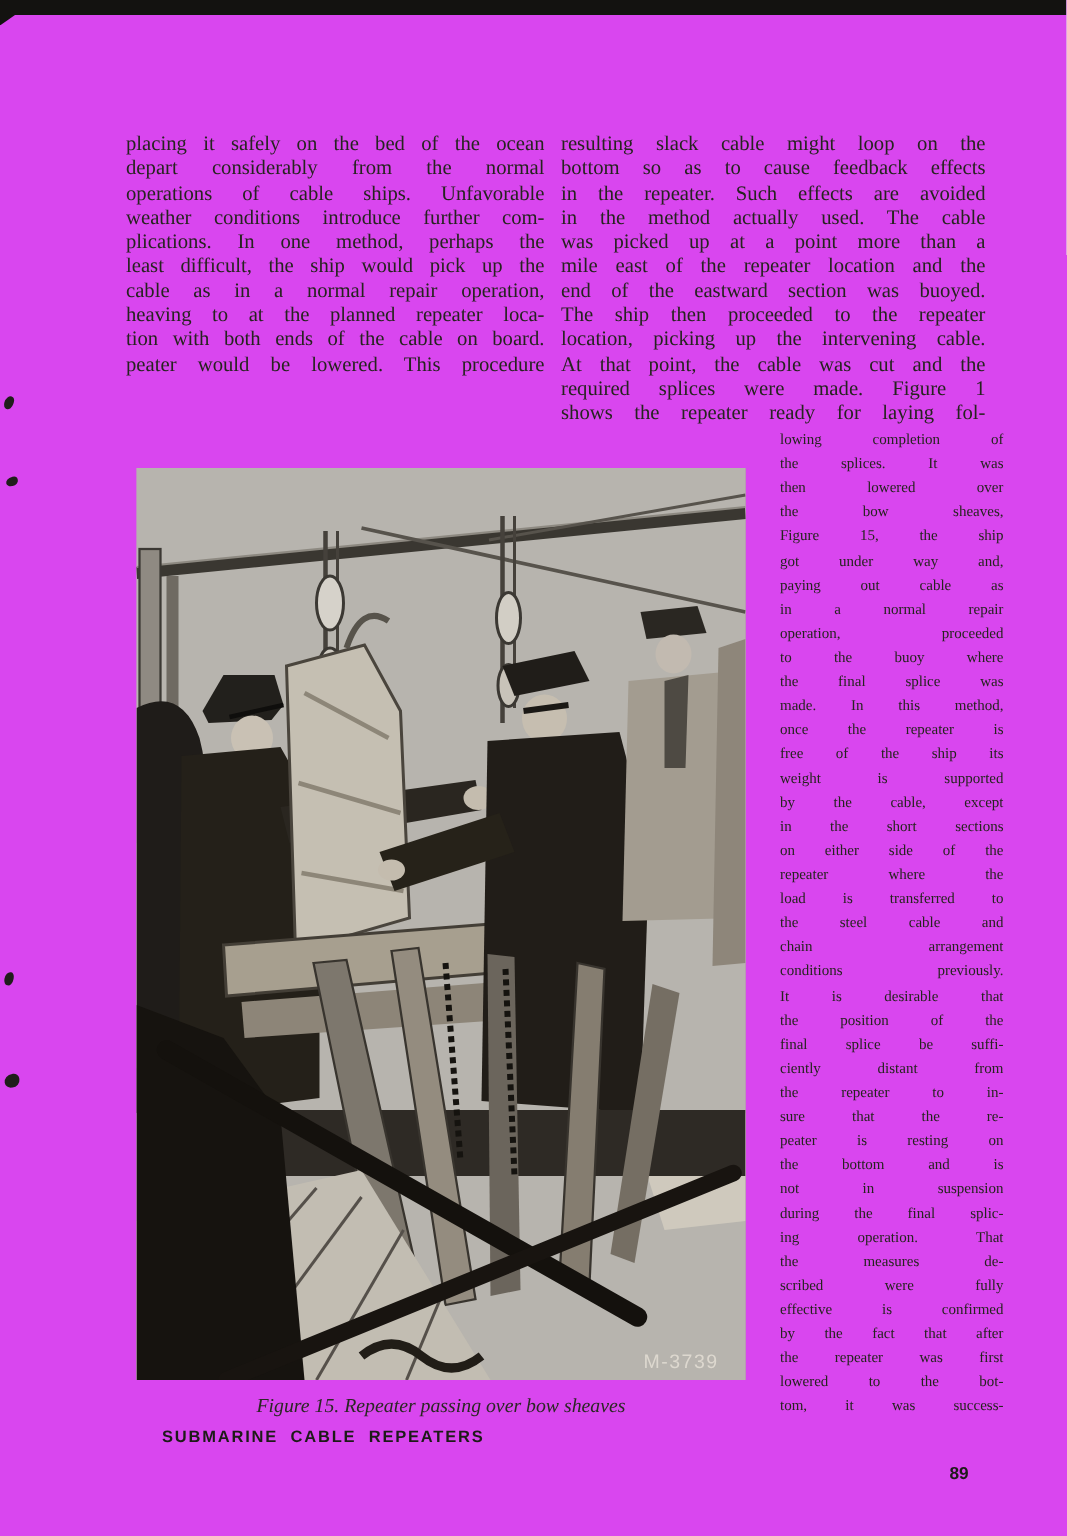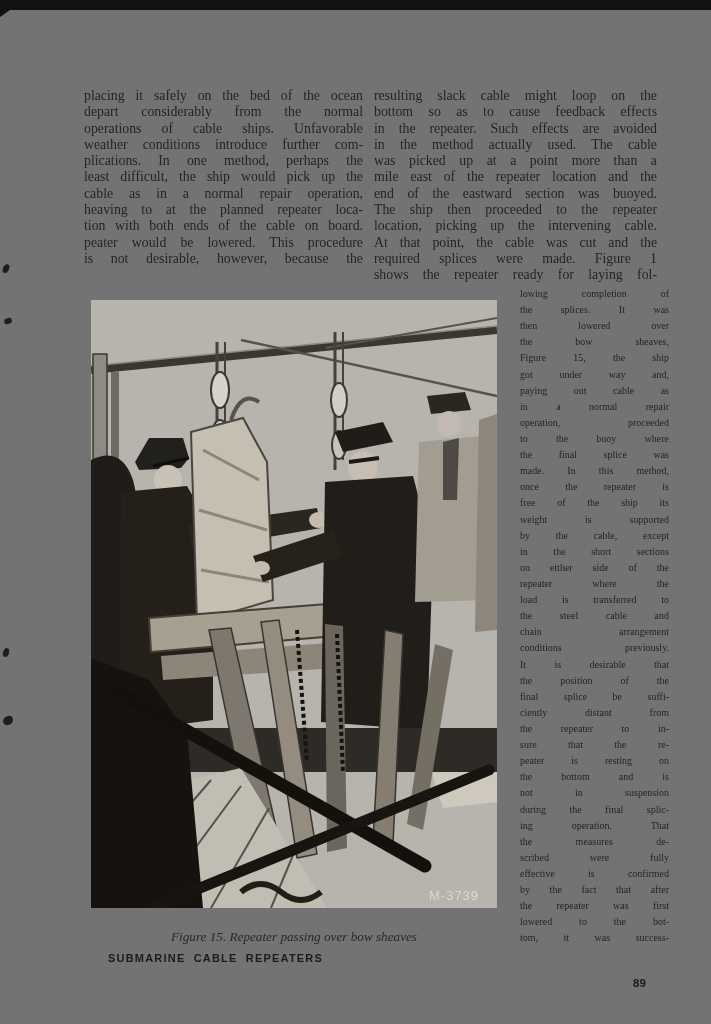--- a/index.html
+++ b/index.html
@@ -1,18 +1,18 @@
 <!DOCTYPE html>
 <html><head>
 <meta charset="utf-8">
 <style>
   html,body{margin:0;padding:0;background:#e8e6e2;}
   .page{
     position:relative;width:711px;height:1024px;overflow:hidden;
-    background:#737373;
+    background:#d946ef;
     font-family:"Liberation Serif","DejaVu Serif",serif;
     color:#26241f;
   }
   .topbar{position:absolute;left:0;top:0;width:711px;height:10px;background:#131210;}
   .topbar-wedge{position:absolute;left:0;top:10px;width:10px;height:7px;background:#131210;
     clip-path:polygon(0 0,100% 0,0 100%);}
   .inkmark{position:absolute;background:#201e1b;border-radius:60% 40% 55% 45%;}
   .m1{left:3px;top:264px;width:6px;height:9px;transform:rotate(18deg);}
   .m2{left:4px;top:318px;width:8px;height:6px;transform:rotate(-12deg);}
   .m3{left:3px;top:648px;width:6px;height:9px;transform:rotate(10deg);}
@@ -24,21 +24,21 @@
     white-space:normal;overflow:hidden;
   }
   .col1{left:84px;top:88px;width:279px;font-size:13.8px;}
   .col1 .tline{height:16.3px;line-height:16.3px;}
   .col2{left:374px;top:88px;width:283px;font-size:13.8px;}
   .col2 .tline{height:16.3px;line-height:16.3px;}
   .col3{left:520px;top:286px;width:149px;font-size:10px;}
   .col3 .tline{height:16.12px;line-height:16.12px;}
 
   .photo{
-    position:absolute;left:91px;top:300px;width:406px;height:608px;margin:0;
+    position:absolute;left:91px;top:312px;width:406px;height:608px;margin:0;
     background:#b7b4ae;box-shadow:0 0 0 1px #a7a49e inset;
   }
   .photo svg{display:block;width:406px;height:608px;}
 
   .caption{
     position:absolute;left:91px;top:929px;width:406px;
     font-style:italic;font-size:13.2px;text-align:center;color:#2a2823;
   }
   .footer-title{
     position:absolute;left:84px;top:952px;
@@ -67,21 +67,20 @@
       <div class="tline">placing it safely on the bed of the ocean</div>
       <div class="tline">depart considerably from the normal</div>
       <div class="tline">operations of cable ships. Unfavorable</div>
       <div class="tline">weather conditions introduce further com-</div>
       <div class="tline">plications. In one method, perhaps the</div>
       <div class="tline">least difficult, the ship would pick up the</div>
       <div class="tline">cable as in a normal repair operation,</div>
       <div class="tline">heaving to at the planned repeater loca-</div>
       <div class="tline">tion with both ends of the cable on board.</div>
       <div class="tline">peater would be lowered. This procedure</div>
-      <div class="tline">is not desirable, however, because the</div>
     </div>
 
   <div class="col col2">
       <div class="tline">resulting slack cable might loop on the</div>
       <div class="tline">bottom so as to cause feedback effects</div>
       <div class="tline">in the repeater. Such effects are avoided</div>
       <div class="tline">in the method actually used. The cable</div>
       <div class="tline">was picked up at a point more than a</div>
       <div class="tline">mile east of the repeater location and the</div>
       <div class="tline">end of the eastward section was buoyed.</div>

